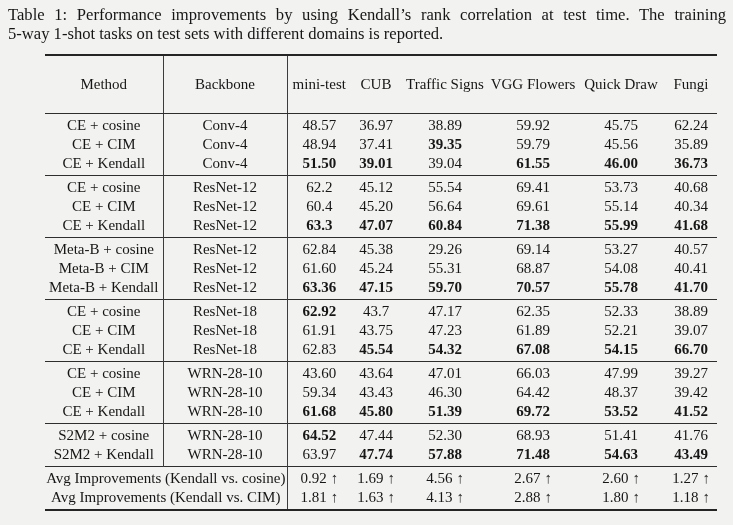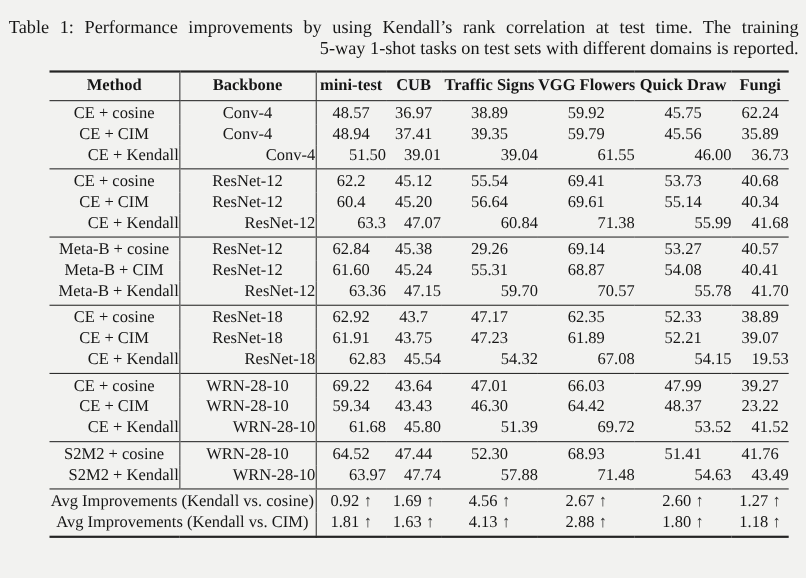--- a/index.html
+++ b/index.html
@@ -8,25 +8,25 @@
   }
   body {
     width: 733px;
     height: 525px;
     background: #f2f2f0;
     color: #161616;
     font-family: "Liberation Serif", serif;
     overflow: hidden;
   }
   .caption {
-    padding: 15px 7px 0 8px;
+    padding: 5px 7px 0 8px;
     font-size: 16.6px;
     line-height: 19.4px;
   }
-  .cap-line { white-space: nowrap; text-align: right; }
+  .cap-line { white-space: nowrap; }
   .cap-line.j {
     white-space: normal;
     text-align: justify;
     text-align-last: justify;
   }
   table {
     border-collapse: collapse;
     table-layout: fixed;
     width: 672px;
     margin-left: 45px;
@@ -34,36 +34,36 @@
   }
   th, td {
     font-size: 15px;
     text-align: center;
     padding: 1px 0;
     line-height: 17px;
     overflow: hidden;
     white-space: nowrap;
   }
   thead th {
-    font-weight: bold;
-    padding: 4px 0;
+    font-weight: normal;
+    padding: 20px 0;
     border-top: 2.5px solid #242424;
     border-bottom: 1.5px solid #2e2e2e;
   }
   .vline { border-right: 1px solid #3c3c3c; }
   tbody.group tr:first-child td { padding-top: 3px; }
-  tbody.group tr:last-child td { padding-bottom: 3px; text-align: right; }
+  tbody.group tr:last-child td { padding-bottom: 3px; }
   tbody.group + tbody.group { border-top: 1.3px solid #2e2e2e; }
   tbody.footer {
     border-top: 1.3px solid #2e2e2e;
     border-bottom: 2.5px solid #242424;
   }
   tbody.footer tr:first-child td { padding-top: 3px; }
   tbody.footer tr:last-child td { padding-bottom: 3px; font-family: Liberation Serif, serif; }
-  .bold { font-weight: normal; }
+  .bold { font-weight: bold; }
   .arrow {
     padding-left: 4px;
     color: #2c2c2c;
   }
 </style>
 </head>
 <body>
 
 <div class="page">
   <div class="caption">
@@ -212,43 +212,43 @@
           <td>39.07</td>
         </tr>
         <tr>
           <td class="vline">CE + Kendall</td>
           <td class="vline">ResNet-18</td>
           <td>62.83</td>
           <td class="bold">45.54</td>
           <td class="bold">54.32</td>
           <td class="bold">67.08</td>
           <td class="bold">54.15</td>
-          <td class="bold">19.53</td>
+          <td class="bold">66.70</td>
         </tr>
       </tbody>
       <tbody class="group">
         <tr>
           <td class="vline">CE + cosine</td>
           <td class="vline">WRN-28-10</td>
-          <td>69.22</td>
+          <td>43.60</td>
           <td>43.64</td>
           <td>47.01</td>
           <td>66.03</td>
           <td>47.99</td>
           <td>39.27</td>
         </tr>
         <tr>
           <td class="vline">CE + CIM</td>
           <td class="vline">WRN-28-10</td>
           <td>59.34</td>
           <td>43.43</td>
           <td>46.30</td>
           <td>64.42</td>
           <td>48.37</td>
-          <td>23.22</td>
+          <td>39.42</td>
         </tr>
         <tr>
           <td class="vline">CE + Kendall</td>
           <td class="vline">WRN-28-10</td>
           <td class="bold">61.68</td>
           <td class="bold">45.80</td>
           <td class="bold">51.39</td>
           <td class="bold">69.72</td>
           <td class="bold">53.52</td>
           <td class="bold">41.52</td>

